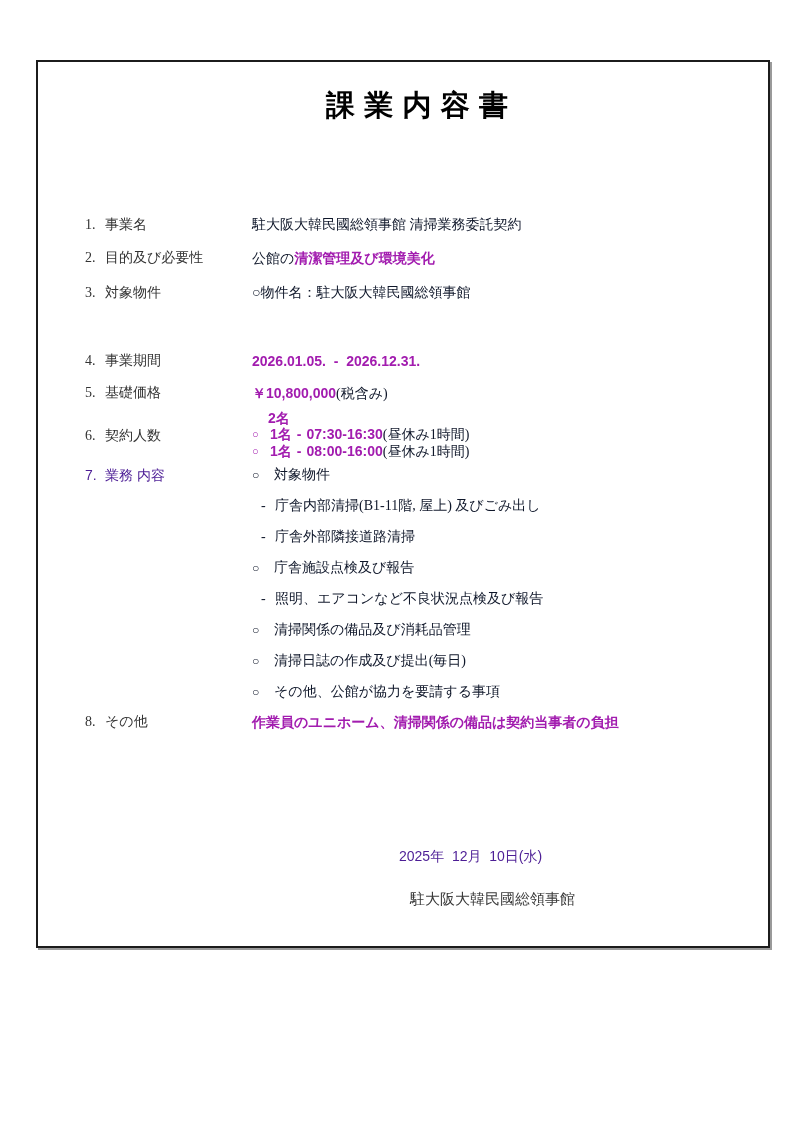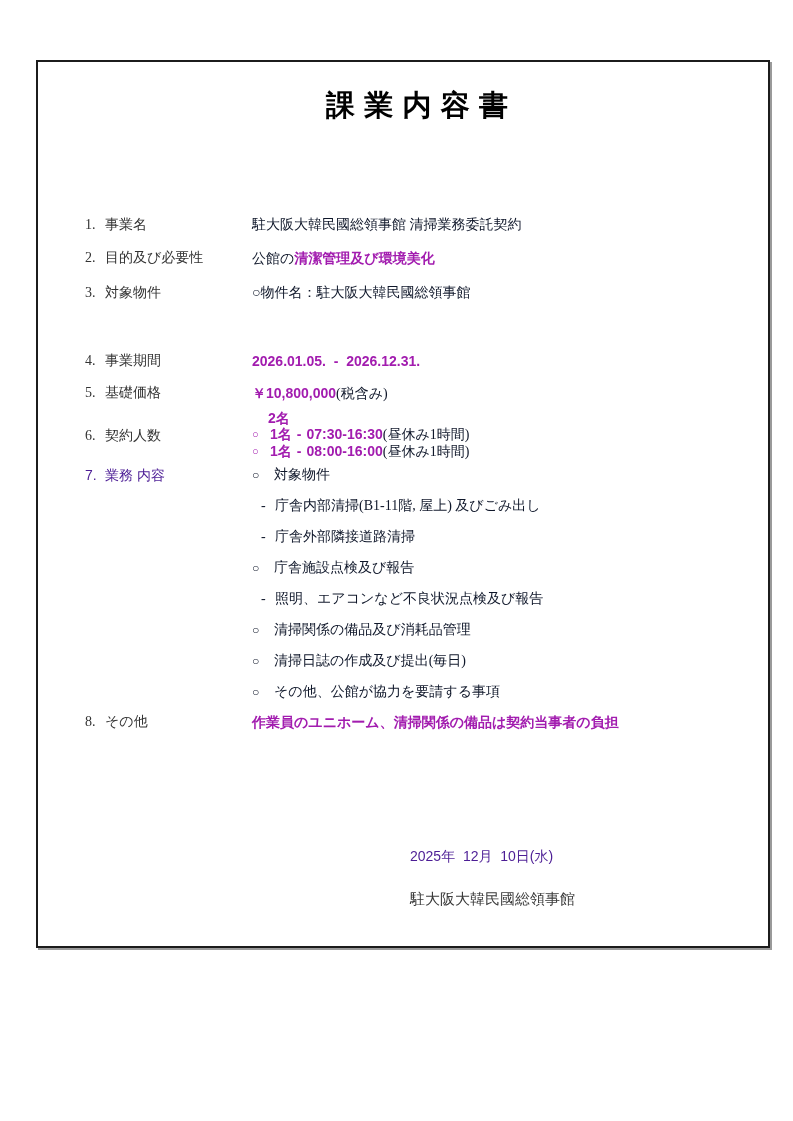--- a/index.html
+++ b/index.html
@@ -44,21 +44,21 @@
   .staff-val{line-height:16px;}
   .staff-total{margin-left:16px;}
   .staff-line .bullet{display:inline-block;width:18px;font-size:11px;vertical-align:1px;}
   .staff-line .sep{margin:0 5px;}
   
   .work-item{display:flex;height:20px;margin-bottom:11px;}
   .wi-bullet{flex:0 0 22px;font-size:12px;line-height:20px;}
   .work-item.indent{padding-left:9px;}
   .work-item.indent .wi-bullet{flex:0 0 14px;font-size:14px;}
   .footer-date{
-    position:absolute;left:372px;top:786px;
+    position:absolute;left:361px;top:786px;
     font-size:14px;
   }
   .footer-org{
     position:absolute;left:372px;top:828px;
     font-size:15px;color:#3a3a3a;
   }
 </style>
 </head>
 <body>
 

